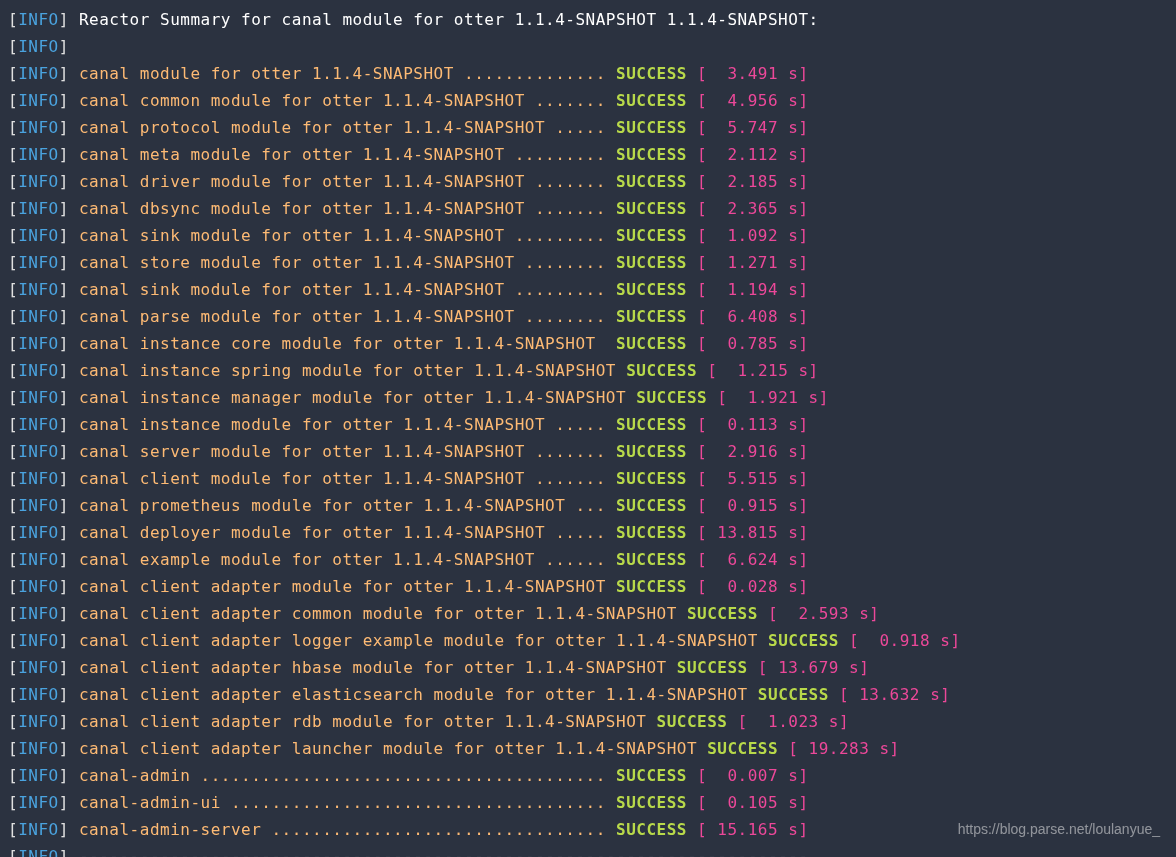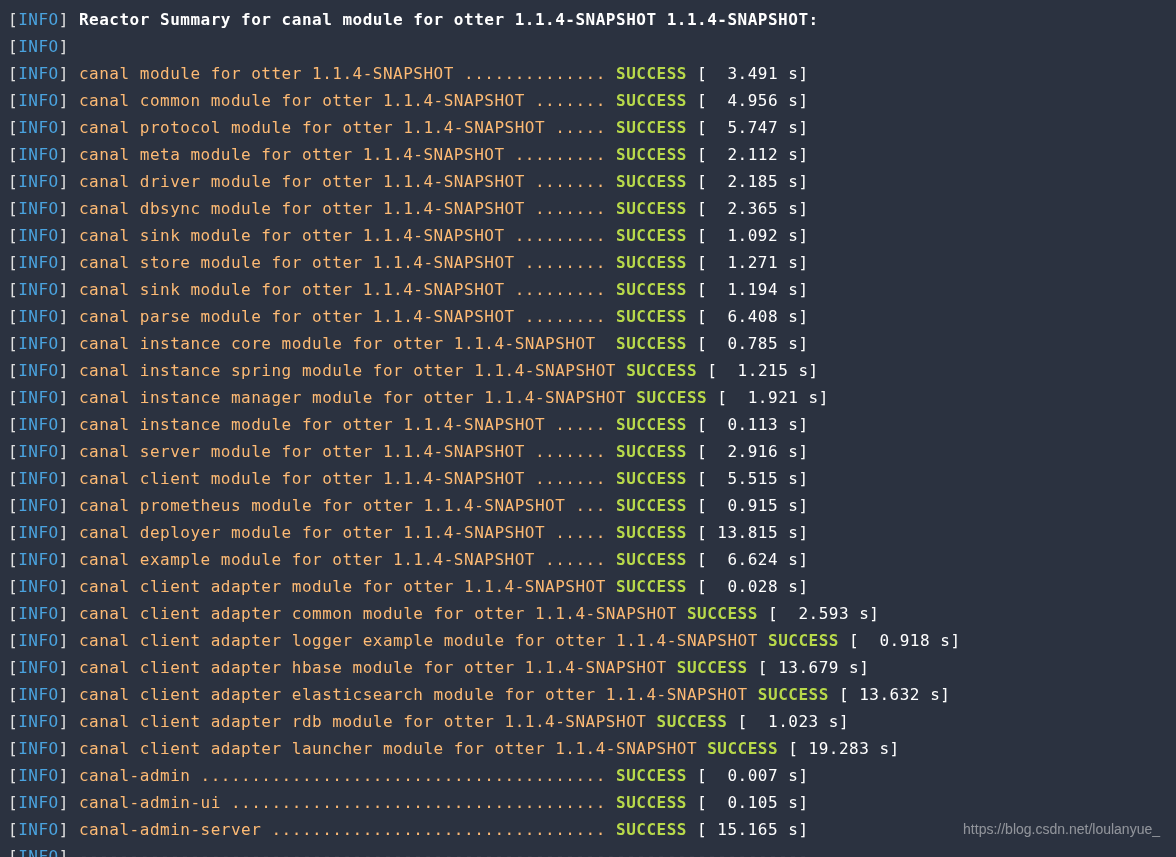--- a/index.html
+++ b/index.html
@@ -15,33 +15,33 @@
   }
   .terminal{
     padding:6px 8px 0 8px;
     white-space:pre;
     letter-spacing:0.5px;
   }
   .line{display:block;}
   .br  {color:#e0e0e0;}     
   .info{color:#4aa3df;margin-top:48px;}     
   .mod {color:#fdba74;}     
-  .hdr {color:#ffffff;font-weight:bold;}
+  .hdr {color:#ffffff;font-weight:normal;}
   .suc {color:#b8d94a;font-weight:bold;}     
-  .time{color:#ffffff;text-align:center;}
+  .time{color:#ec4899;text-align:center;}
   .dash{color:#9fa7b3;}
   .watermark{
     position:absolute;
     right:16px;
     bottom:14px;
     font-family:Arial,Helvetica,sans-serif;
     font-size:14px;
     color:rgba(230,230,230,0.55);
     letter-spacing:0;
     white-space:nowrap;
   }
 </style>
 </head>
 <body>
 
 <div class="terminal" id="terminal"><span class="line"><span class="br">[</span><span class="info">INFO</span><span class="br">]</span> <span class="hdr">Reactor Summary for canal module for otter 1.1.4-SNAPSHOT 1.1.4-SNAPSHOT:</span></span><span class="line"><span class="br">[</span><span class="info">INFO</span><span class="br">]</span> </span><span class="line"><span class="br">[</span><span class="info">INFO</span><span class="br">]</span> <span class="mod">canal module for otter 1.1.4-SNAPSHOT</span><span class="mod"> .............. </span><span class="suc">SUCCESS</span><span class="time"> [  3.491 s]</span></span><span class="line"><span class="br">[</span><span class="info">INFO</span><span class="br">]</span> <span class="mod">canal common module for otter 1.1.4-SNAPSHOT</span><span class="mod"> ....... </span><span class="suc">SUCCESS</span><span class="time"> [  4.956 s]</span></span><span class="line"><span class="br">[</span><span class="info">INFO</span><span class="br">]</span> <span class="mod">canal protocol module for otter 1.1.4-SNAPSHOT</span><span class="mod"> ..... </span><span class="suc">SUCCESS</span><span class="time"> [  5.747 s]</span></span><span class="line"><span class="br">[</span><span class="info">INFO</span><span class="br">]</span> <span class="mod">canal meta module for otter 1.1.4-SNAPSHOT</span><span class="mod"> ......... </span><span class="suc">SUCCESS</span><span class="time"> [  2.112 s]</span></span><span class="line"><span class="br">[</span><span class="info">INFO</span><span class="br">]</span> <span class="mod">canal driver module for otter 1.1.4-SNAPSHOT</span><span class="mod"> ....... </span><span class="suc">SUCCESS</span><span class="time"> [  2.185 s]</span></span><span class="line"><span class="br">[</span><span class="info">INFO</span><span class="br">]</span> <span class="mod">canal dbsync module for otter 1.1.4-SNAPSHOT</span><span class="mod"> ....... </span><span class="suc">SUCCESS</span><span class="time"> [  2.365 s]</span></span><span class="line"><span class="br">[</span><span class="info">INFO</span><span class="br">]</span> <span class="mod">canal sink module for otter 1.1.4-SNAPSHOT</span><span class="mod"> ......... </span><span class="suc">SUCCESS</span><span class="time"> [  1.092 s]</span></span><span class="line"><span class="br">[</span><span class="info">INFO</span><span class="br">]</span> <span class="mod">canal store module for otter 1.1.4-SNAPSHOT</span><span class="mod"> ........ </span><span class="suc">SUCCESS</span><span class="time"> [  1.271 s]</span></span><span class="line"><span class="br">[</span><span class="info">INFO</span><span class="br">]</span> <span class="mod">canal sink module for otter 1.1.4-SNAPSHOT</span><span class="mod"> ......... </span><span class="suc">SUCCESS</span><span class="time"> [  1.194 s]</span></span><span class="line"><span class="br">[</span><span class="info">INFO</span><span class="br">]</span> <span class="mod">canal parse module for otter 1.1.4-SNAPSHOT</span><span class="mod"> ........ </span><span class="suc">SUCCESS</span><span class="time"> [  6.408 s]</span></span><span class="line"><span class="br">[</span><span class="info">INFO</span><span class="br">]</span> <span class="mod">canal instance core module for otter 1.1.4-SNAPSHOT</span><span class="mod">  </span><span class="suc">SUCCESS</span><span class="time"> [  0.785 s]</span></span><span class="line"><span class="br">[</span><span class="info">INFO</span><span class="br">]</span> <span class="mod">canal instance spring module for otter 1.1.4-SNAPSHOT</span><span class="mod"> </span><span class="suc">SUCCESS</span><span class="time"> [  1.215 s]</span></span><span class="line"><span class="br">[</span><span class="info">INFO</span><span class="br">]</span> <span class="mod">canal instance manager module for otter 1.1.4-SNAPSHOT</span><span class="mod"> </span><span class="suc">SUCCESS</span><span class="time"> [  1.921 s]</span></span><span class="line"><span class="br">[</span><span class="info">INFO</span><span class="br">]</span> <span class="mod">canal instance module for otter 1.1.4-SNAPSHOT</span><span class="mod"> ..... </span><span class="suc">SUCCESS</span><span class="time"> [  0.113 s]</span></span><span class="line"><span class="br">[</span><span class="info">INFO</span><span class="br">]</span> <span class="mod">canal server module for otter 1.1.4-SNAPSHOT</span><span class="mod"> ....... </span><span class="suc">SUCCESS</span><span class="time"> [  2.916 s]</span></span><span class="line"><span class="br">[</span><span class="info">INFO</span><span class="br">]</span> <span class="mod">canal client module for otter 1.1.4-SNAPSHOT</span><span class="mod"> ....... </span><span class="suc">SUCCESS</span><span class="time"> [  5.515 s]</span></span><span class="line"><span class="br">[</span><span class="info">INFO</span><span class="br">]</span> <span class="mod">canal prometheus module for otter 1.1.4-SNAPSHOT</span><span class="mod"> ... </span><span class="suc">SUCCESS</span><span class="time"> [  0.915 s]</span></span><span class="line"><span class="br">[</span><span class="info">INFO</span><span class="br">]</span> <span class="mod">canal deployer module for otter 1.1.4-SNAPSHOT</span><span class="mod"> ..... </span><span class="suc">SUCCESS</span><span class="time"> [ 13.815 s]</span></span><span class="line"><span class="br">[</span><span class="info">INFO</span><span class="br">]</span> <span class="mod">canal example module for otter 1.1.4-SNAPSHOT</span><span class="mod"> ...... </span><span class="suc">SUCCESS</span><span class="time"> [  6.624 s]</span></span><span class="line"><span class="br">[</span><span class="info">INFO</span><span class="br">]</span> <span class="mod">canal client adapter module for otter 1.1.4-SNAPSHOT</span><span class="mod"> </span><span class="suc">SUCCESS</span><span class="time"> [  0.028 s]</span></span><span class="line"><span class="br">[</span><span class="info">INFO</span><span class="br">]</span> <span class="mod">canal client adapter common module for otter 1.1.4-SNAPSHOT</span><span class="mod"> </span><span class="suc">SUCCESS</span><span class="time"> [  2.593 s]</span></span><span class="line"><span class="br">[</span><span class="info">INFO</span><span class="br">]</span> <span class="mod">canal client adapter logger example module for otter 1.1.4-SNAPSHOT</span><span class="mod"> </span><span class="suc">SUCCESS</span><span class="time"> [  0.918 s]</span></span><span class="line"><span class="br">[</span><span class="info">INFO</span><span class="br">]</span> <span class="mod">canal client adapter hbase module for otter 1.1.4-SNAPSHOT</span><span class="mod"> </span><span class="suc">SUCCESS</span><span class="time"> [ 13.679 s]</span></span><span class="line"><span class="br">[</span><span class="info">INFO</span><span class="br">]</span> <span class="mod">canal client adapter elasticsearch module for otter 1.1.4-SNAPSHOT</span><span class="mod"> </span><span class="suc">SUCCESS</span><span class="time"> [ 13.632 s]</span></span><span class="line"><span class="br">[</span><span class="info">INFO</span><span class="br">]</span> <span class="mod">canal client adapter rdb module for otter 1.1.4-SNAPSHOT</span><span class="mod"> </span><span class="suc">SUCCESS</span><span class="time"> [  1.023 s]</span></span><span class="line"><span class="br">[</span><span class="info">INFO</span><span class="br">]</span> <span class="mod">canal client adapter launcher module for otter 1.1.4-SNAPSHOT</span><span class="mod"> </span><span class="suc">SUCCESS</span><span class="time"> [ 19.283 s]</span></span><span class="line"><span class="br">[</span><span class="info">INFO</span><span class="br">]</span> <span class="mod">canal-admin</span><span class="mod"> ........................................ </span><span class="suc">SUCCESS</span><span class="time"> [  0.007 s]</span></span><span class="line"><span class="br">[</span><span class="info">INFO</span><span class="br">]</span> <span class="mod">canal-admin-ui</span><span class="mod"> ..................................... </span><span class="suc">SUCCESS</span><span class="time"> [  0.105 s]</span></span><span class="line"><span class="br">[</span><span class="info">INFO</span><span class="br">]</span> <span class="mod">canal-admin-server</span><span class="mod"> ................................. </span><span class="suc">SUCCESS</span><span class="time"> [ 15.165 s]</span></span><span class="line"><span class="br">[</span><span class="info">INFO</span><span class="br">]</span> <span class="dash">------------------------------------------------------------------------</span></span></div>
 
-<div class="watermark">https://blog.csdn.net/loulanyue_</div>
+<div class="watermark">https://blog.parse.net/loulanyue_</div>
 
 </body></html>

